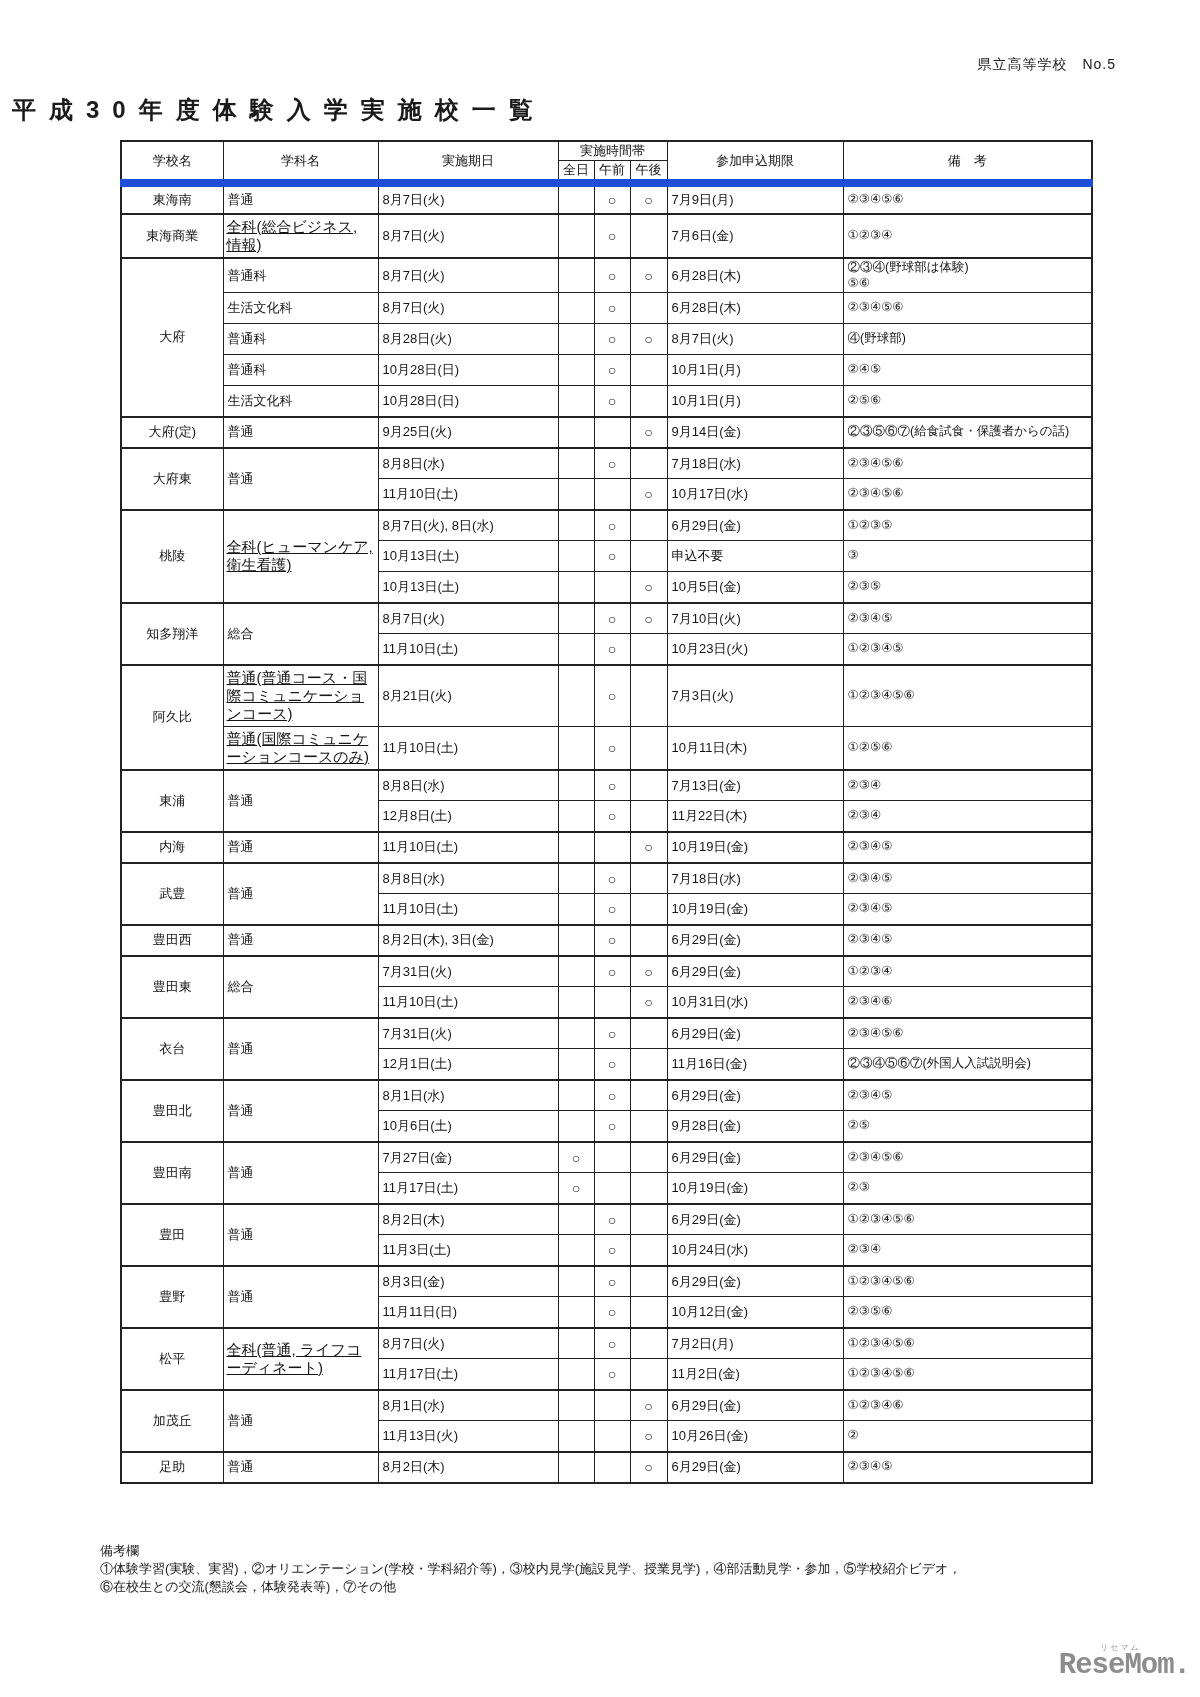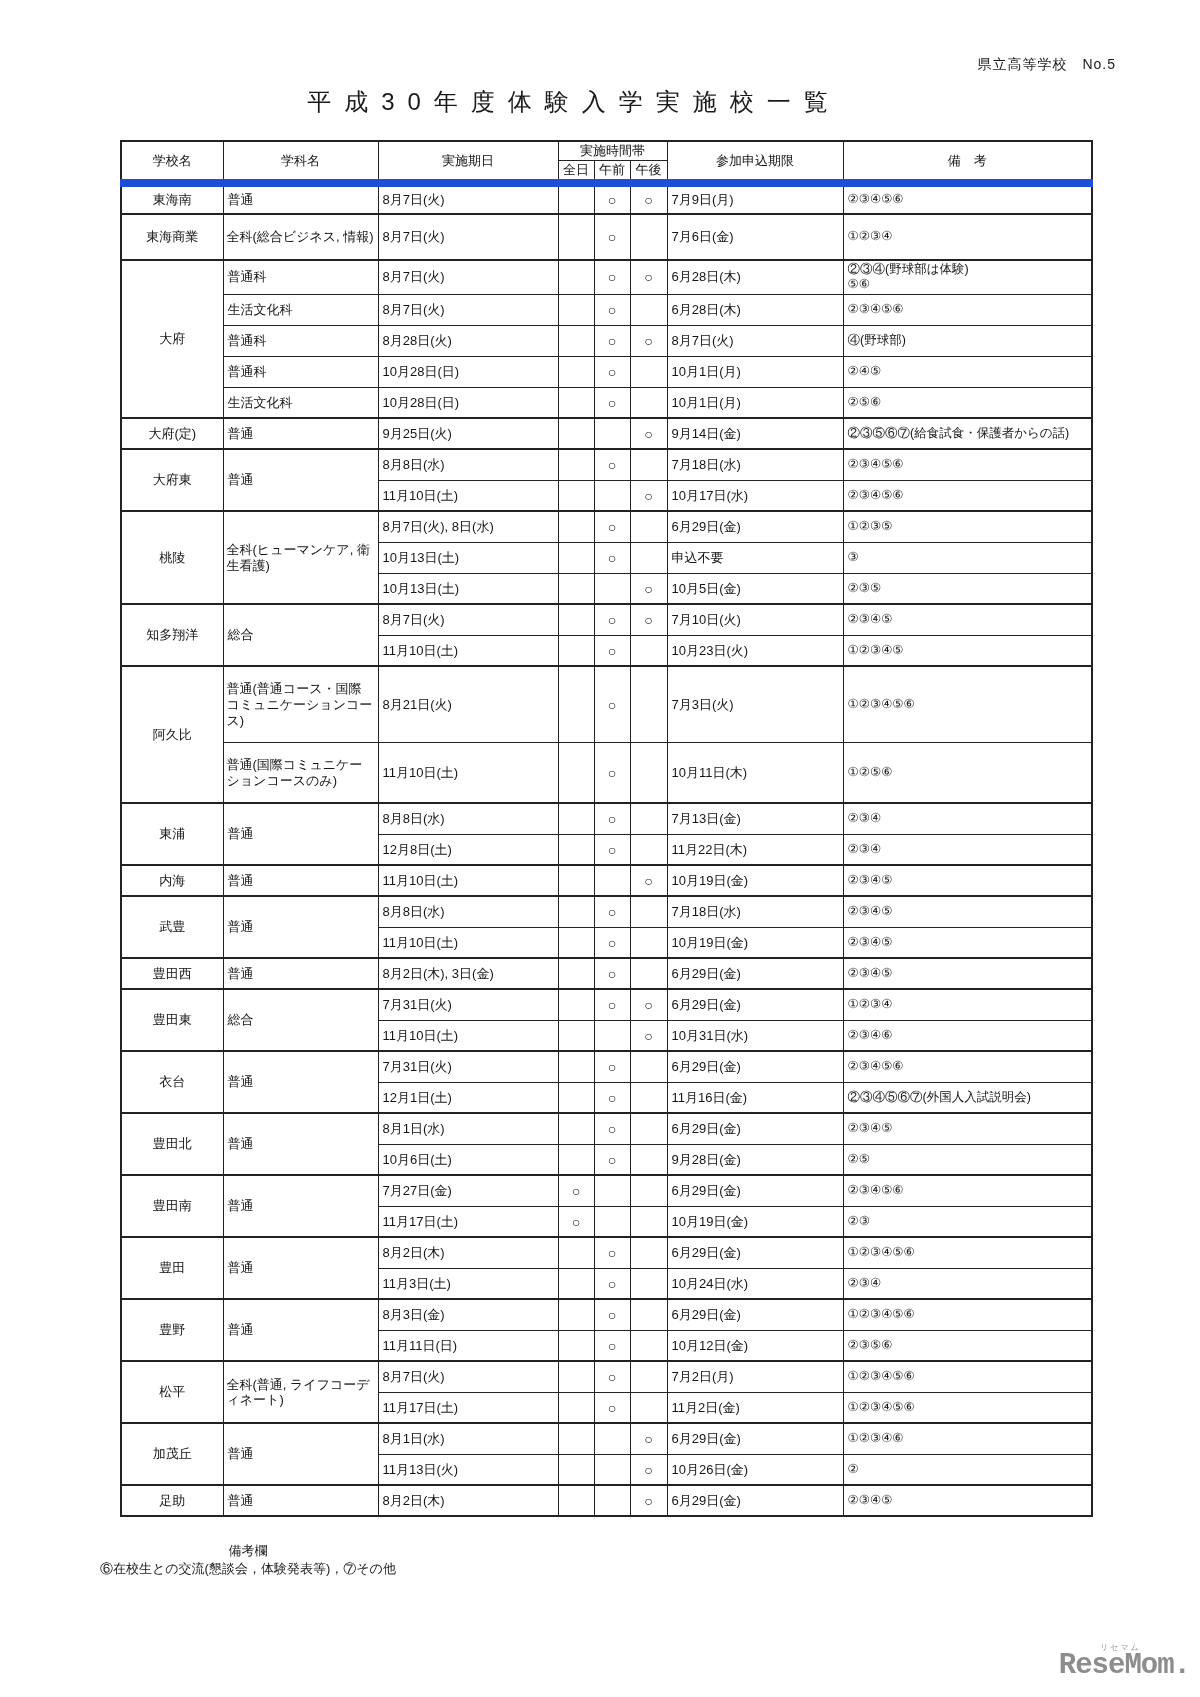--- a/index.html
+++ b/index.html
@@ -5,46 +5,46 @@
   html,body{margin:0;padding:0;}
   body{
     width:1200px;height:1697px;position:relative;background:#ffffff;
     font-family:"Liberation Sans",sans-serif;color:#1a1a1a;
     -webkit-font-smoothing:antialiased;
   }
   .corner-label{
     position:absolute;top:56px;right:84px;font-size:14px;letter-spacing:1px;
   }
   .page-title{
-    position:absolute;top:82px;left:0;width:1140px;margin:4px;
-    text-align:center;font-size:24px;font-weight:normal;letter-spacing:13px;
+    position:absolute;top:82px;left:0;width:1140px;margin:12px;
+    text-align:left;font-size:24px;font-weight:bold;letter-spacing:13px;
   }
   table.schools{
     position:absolute;left:120px;top:140px;
     border-collapse:collapse;table-layout:fixed;width:971px;
     border:2px solid #222;
   }
   th,td{
     border:1px solid #222;font-size:13px;font-weight:normal;
     padding:1px 4px;color:#151515;overflow:hidden;
   }
   thead th{text-align:center;padding:0 2px;}
   thead tr.h1{height:17px;}
   thead tr.h2{height:18px;}
   thead{border-bottom:8px solid #1d4ed8;}
   tbody tr{height:31px;}
   tbody tr.group-start td{border-top:2px solid #222;}
   td.school{text-align:center;vertical-align:middle;}
   td.dept{text-align:left;vertical-align:middle;margin-top:22px;}
-  td.dept-small{font-size:13px;line-height:1.2;padding:14px 3px;}
+  td.dept-small{font-size:15px;line-height:1.2;padding:3px 3px;text-decoration:underline;}
   td.date,td.deadline{text-align:left;vertical-align:middle;}
   td.mark{text-align:center;vertical-align:middle;font-size:14px;padding:0;}
   td.remarks{text-align:left;vertical-align:middle;white-space:pre-line;font-size:12.5px;line-height:1.25;}
   .legend{
-    position:absolute;left:100px;top:1542px;font-size:13px;line-height:18px;text-align:center;
+    position:absolute;left:100px;top:1542px;font-size:13px;line-height:18px;
   }
   .resemom-logo{
     position:absolute;right:10px;top:1644px;text-align:center;color:#8d8d8d;
   }
   .logo-ruby{
     display:block;font-size:8px;letter-spacing:2px;line-height:8px;
     margin-right:8px;color:#9a9a9a;
   }
   .logo-text{
     font-size:29px;font-weight:bold;letter-spacing:-1px;line-height:28px;
@@ -451,19 +451,20 @@
         <td class="mark"></td>
         <td class="mark">○</td>
         <td class="deadline">6月29日(金)</td>
         <td class="remarks">②③④⑤</td>
       </tr>
     </tbody>
 </table>
 
 <div class="legend">
   <div>備考欄</div>
+  <div>①体験学習(実験、実習)，②オリエンテーション(学校・学科紹介等)，③校内見学(施設見学、授業見学)，④部活動見学・参加，⑤学校紹介ビデオ，</div>
   <div>⑥在校生との交流(懇談会，体験発表等)，⑦その他</div>
 </div>
 
 <div class="resemom-logo">
   <span class="logo-ruby">リセマム</span>
   <span class="logo-text">ReseMom.</span>
 </div>
 
 </body></html>

